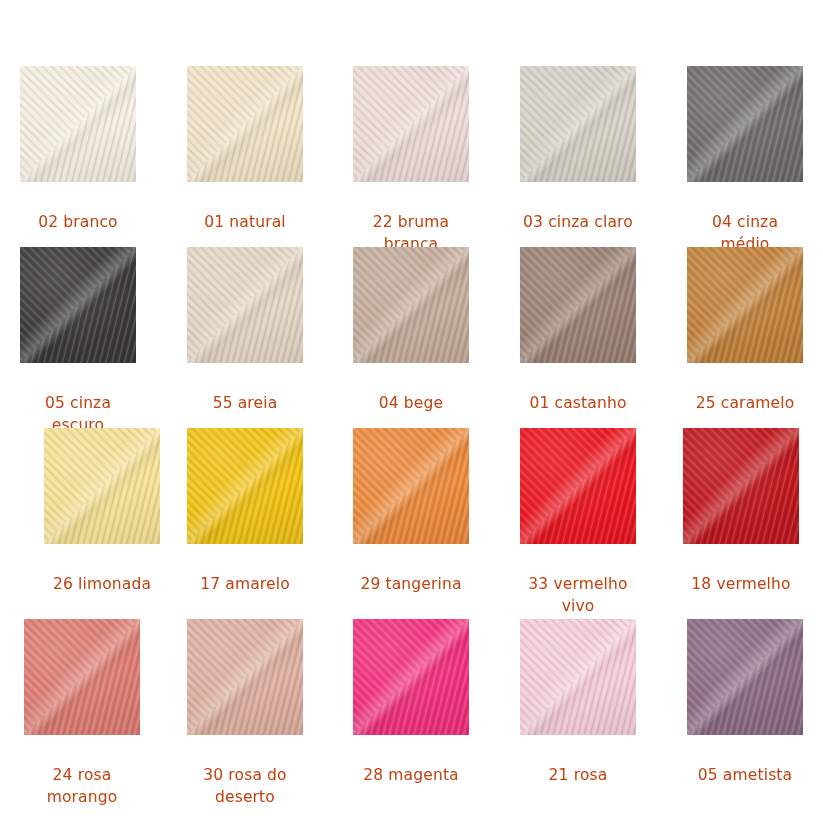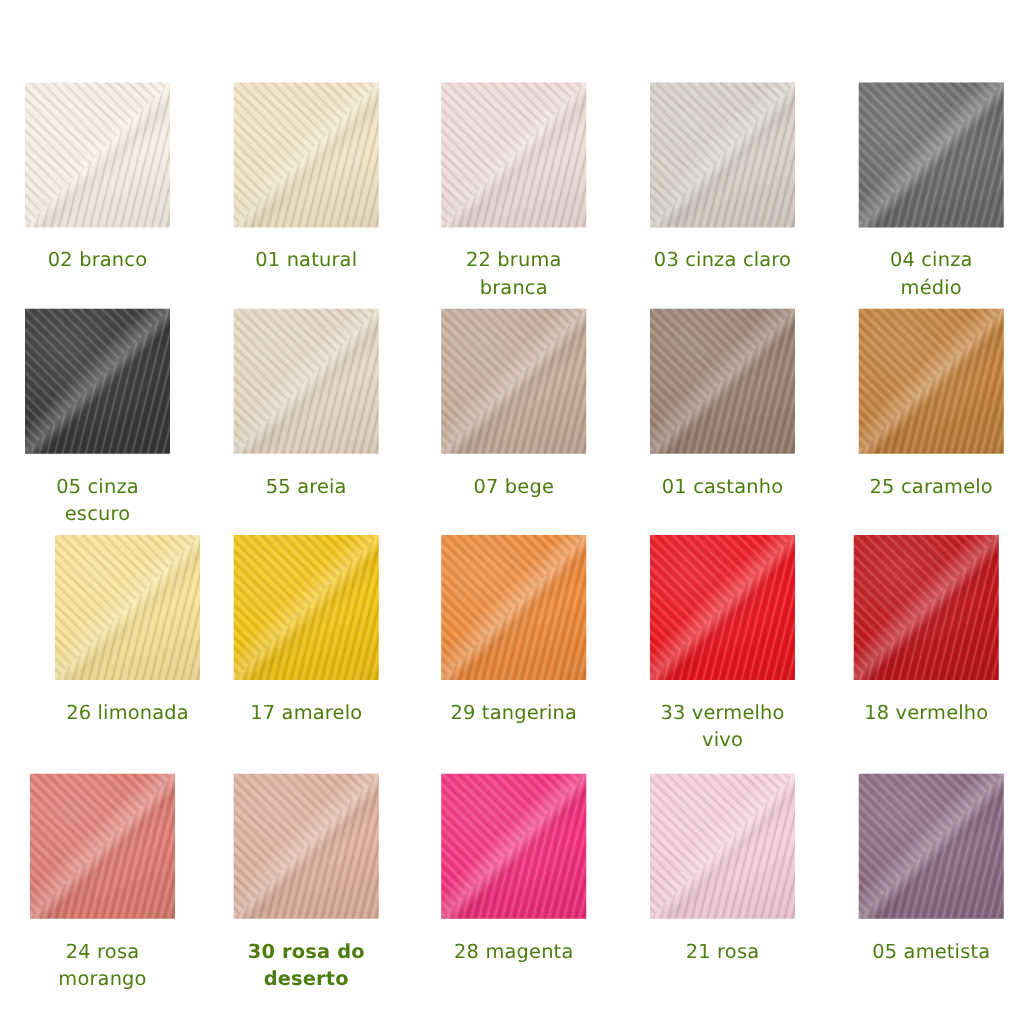--- a/index.html
+++ b/index.html
@@ -117,26 +117,26 @@
   .chip-shade {
     position: absolute;
     inset: 0;
     background-image:
       radial-gradient(120% 110% at 30% 25%, rgba(255,255,255,0.12) 0%, rgba(255,255,255,0) 60%),
       linear-gradient(165deg, rgba(0,0,0,0.00) 55%, rgba(0,0,0,0.07) 100%);
   }
 
   
   .swatch-label {
-    margin-top: 16px;
+    margin-top: 30px;
     width: 148px;
     text-align: center;
     font-size: 15.5px;
     line-height: 21.5px;
-    color: #4d7c0f;
+    color: #c2410c;
     letter-spacing: 0.15px;
     font-family: "DejaVu Sans", "Liberation Sans", sans-serif;
     white-space: pre-line;
   }
 </style>
 </head>
 <body style="background: rgb(255, 255, 255);">
 
 <div id="swatch-grid">
     <div class="swatch-cell" style="left: 20px; top: 66px;">
@@ -221,21 +221,21 @@
     </div>
     <div class="swatch-cell" style="left: 353px; top: 247px;">
       <div class="swatch-chip" style="background-color: rgb(198, 173, 155);">
         <div class="chip-base"></div>
         <div class="chip-strands-a"></div>
         <div class="chip-strands-b"></div>
         <div class="chip-twist"></div>
         <div class="chip-seam"></div>
         <div class="chip-shade"></div>
       </div>
-      <div class="swatch-label" style="margin-left: -16px;">07 bege</div>
+      <div class="swatch-label" style="margin-left: -16px;">04 bege</div>
     </div>
     <div class="swatch-cell" style="left: 520px; top: 247px;">
       <div class="swatch-chip" style="background-color: rgb(156, 130, 115);">
         <div class="chip-base"></div>
         <div class="chip-strands-a"></div>
         <div class="chip-strands-b"></div>
         <div class="chip-twist"></div>
         <div class="chip-seam"></div>
         <div class="chip-shade"></div>
       </div>
@@ -322,21 +322,21 @@
     </div>
     <div class="swatch-cell" style="left: 187px; top: 619px;">
       <div class="swatch-chip" style="background-color: rgb(224, 177, 160);">
         <div class="chip-base"></div>
         <div class="chip-strands-a"></div>
         <div class="chip-strands-b"></div>
         <div class="chip-twist"></div>
         <div class="chip-seam"></div>
         <div class="chip-shade"></div>
       </div>
-      <div class="swatch-label" style="margin-left: -16px; font-weight: bold;">30 rosa do
+      <div class="swatch-label" style="margin-left: -16px;">30 rosa do
 deserto</div>
     </div>
     <div class="swatch-cell" style="left: 353px; top: 619px;">
       <div class="swatch-chip" style="background-color: rgb(245, 48, 127);">
         <div class="chip-base"></div>
         <div class="chip-strands-a"></div>
         <div class="chip-strands-b"></div>
         <div class="chip-twist"></div>
         <div class="chip-seam"></div>
         <div class="chip-shade"></div>

